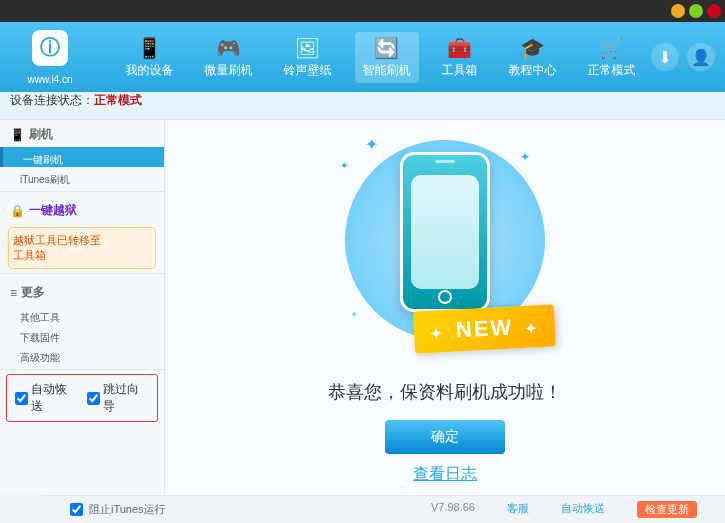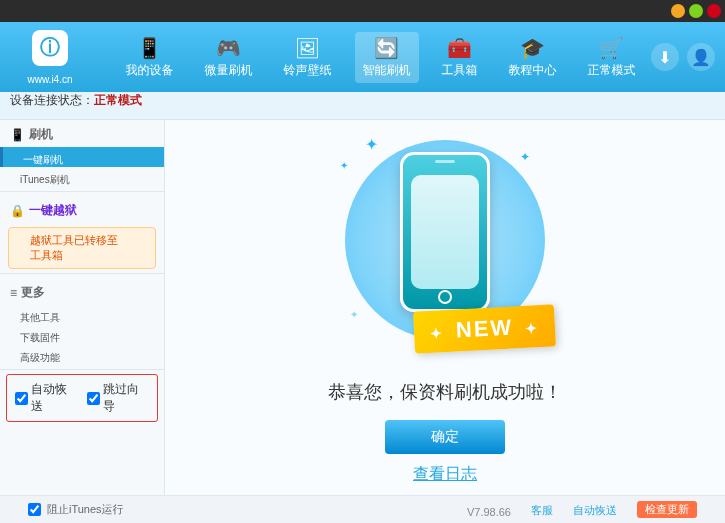--- a/index.html
+++ b/index.html
@@ -113,21 +113,21 @@
       background: #29a8e0;
       color: #fff;
       border-left: 3px solid #1a7ab5;
     }
     .sidebar-divider { height: 1px; background: #dce8f0; margin: 4px 0; }
     .sidebar-warning {
       margin: 4px 8px;
       background: #fff3e0;
       border: 1px solid #ffcc80;
       border-radius: 4px;
-      padding: 5px 21px;
+      padding: 5px 4px;
       font-size: 11px; color: #e65100;
     }
 
     
     .content {
       flex: 1;
       display: flex;
       flex-direction: column;
       align-items: center;
       justify-content: center;
@@ -223,24 +223,24 @@
       text-decoration: underline;
     }
 
     
     .bottom-bar {
       height: 28px;
       background: #f0f4f8;
       border-top: 1px solid #dce8f0;
       display: flex; align-items: center;
       padding: 0 28px;
-      font-size: 11px; color: #666;
+      font-size: 11px; color: #666; margin-left: 42px;
     }
     .bottom-bar .left { display: flex; align-items: center; gap: 6px; flex: 1; }
-    .bottom-bar .right { display: flex; align-items: flex-end; gap: 20px; }
+    .bottom-bar .right { display: flex; align-items: flex-start; gap: 32px; }
     .bottom-bar .version { color: #888; }
     .bottom-bar .link { color: #29a8e0; cursor: pointer; }
     .bottom-bar .update-btn {
       background: #ff7043; color: #fff;
       border: none; border-radius: 3px;
       padding: 1px 8px; font-size: 11px; cursor: pointer;
     }
 
     
     .checkbox-area {

